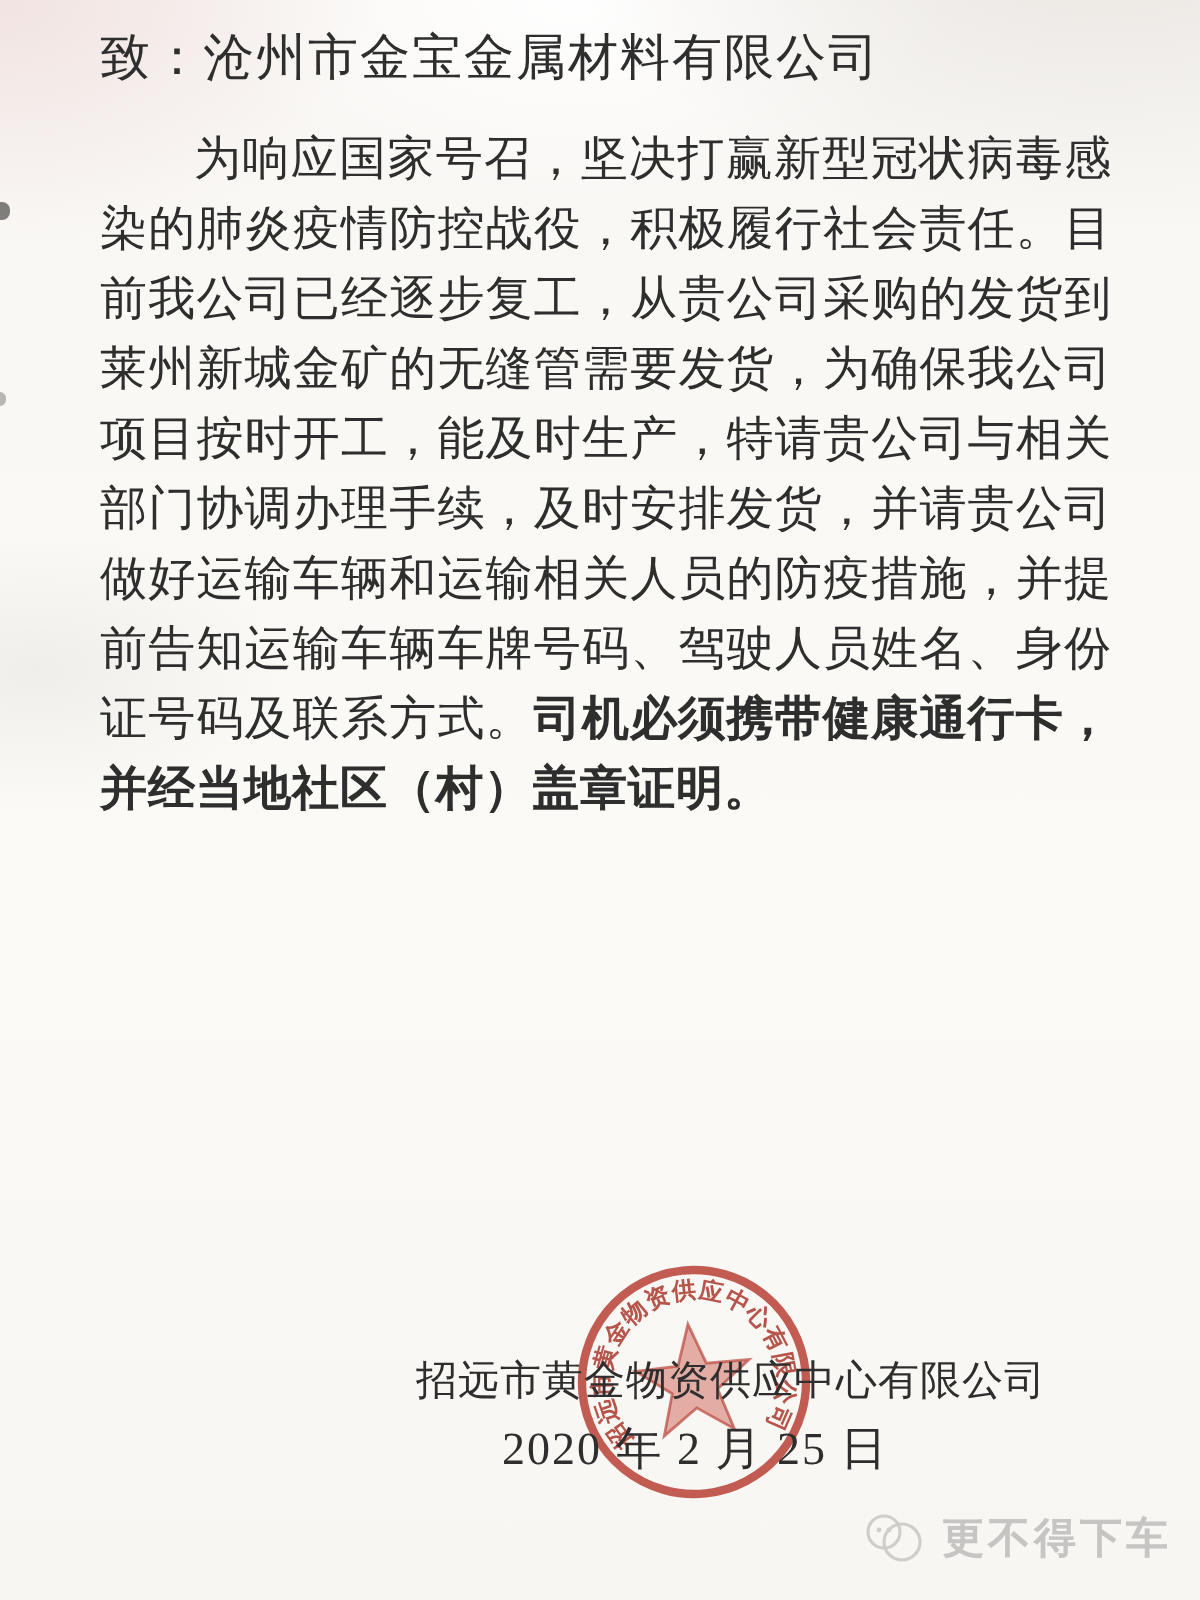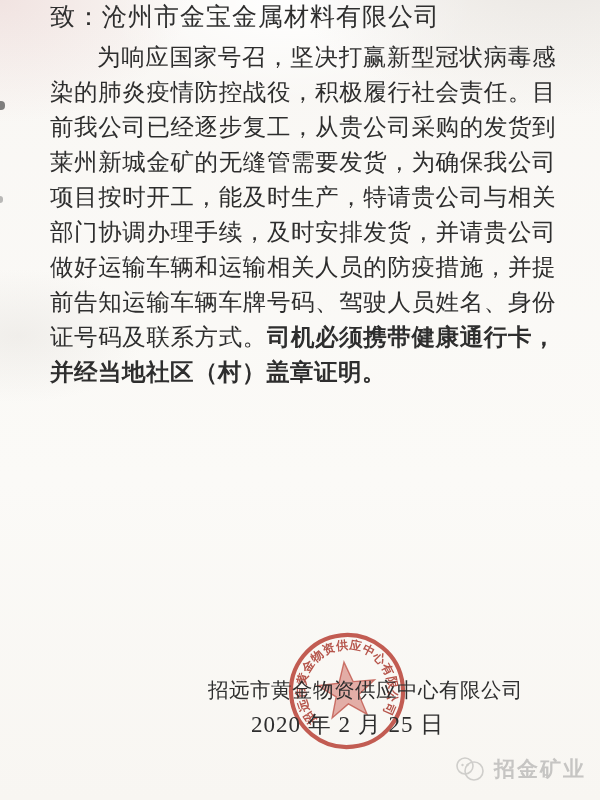--- a/index.html
+++ b/index.html
@@ -28,26 +28,27 @@
   .title {
     margin: 54px 0 0 0;
     text-align: center;
     font-size: 34px;
     font-weight: 600;
     letter-spacing: 10px;
     text-indent: 10px; 
     color: #2b2b2b;
   }
   .recipient {
+    margin-top: 13px;
     font-size: 25px;
     line-height: 33px;
     letter-spacing: 1px;
   }
   .para {
-    margin: 7px 0 0 0;
+    margin: 17px 0 0 0;
     font-size: 23.5px;
     line-height: 35px;
     text-align: justify;
     text-indent: 2em;
     letter-spacing: 0.5px;
   }
   .para .em {
     font-weight: bold;
   }
   .signature {
@@ -142,16 +143,16 @@
     </text>
   </svg>
 
   <div class="watermark">
     <svg width="34" height="26" viewBox="0 0 34 26" xmlns="http://www.w3.org/2000/svg">
       <circle cx="10" cy="10" r="8" fill="none" stroke="#cfcecb" stroke-width="1.6"></circle>
       <circle cx="19" cy="15" r="9" fill="none" stroke="#cfcecb" stroke-width="1.6"></circle>
       <circle cx="7.5" cy="9" r="1.2" fill="#cfcecb"></circle>
       <circle cx="12.5" cy="9" r="1.2" fill="#cfcecb"></circle>
     </svg>
-    <span>招金矿业</span>
+    <span>更不得下车</span>
   </div>
 
 </div>
 
 </body></html>

